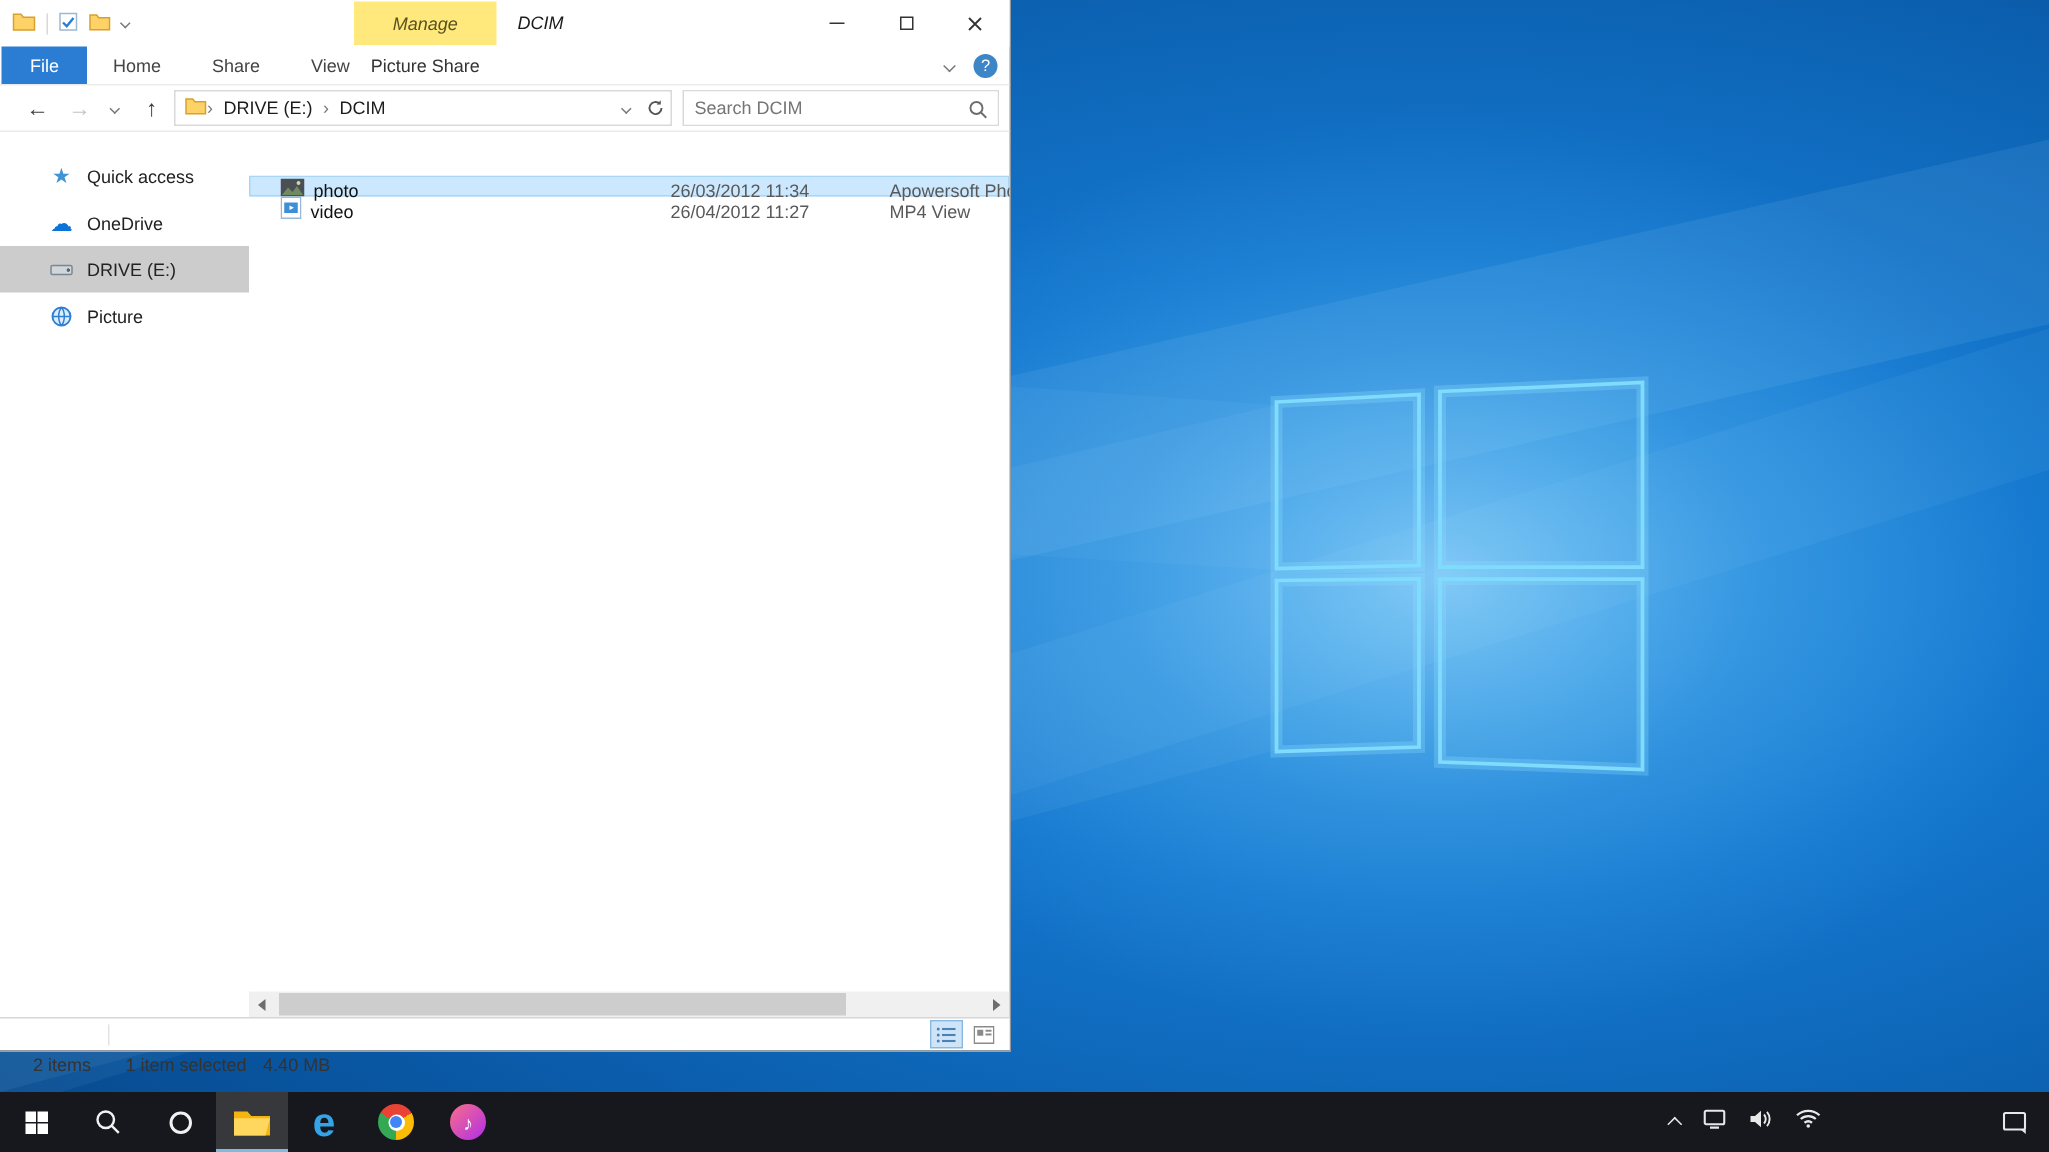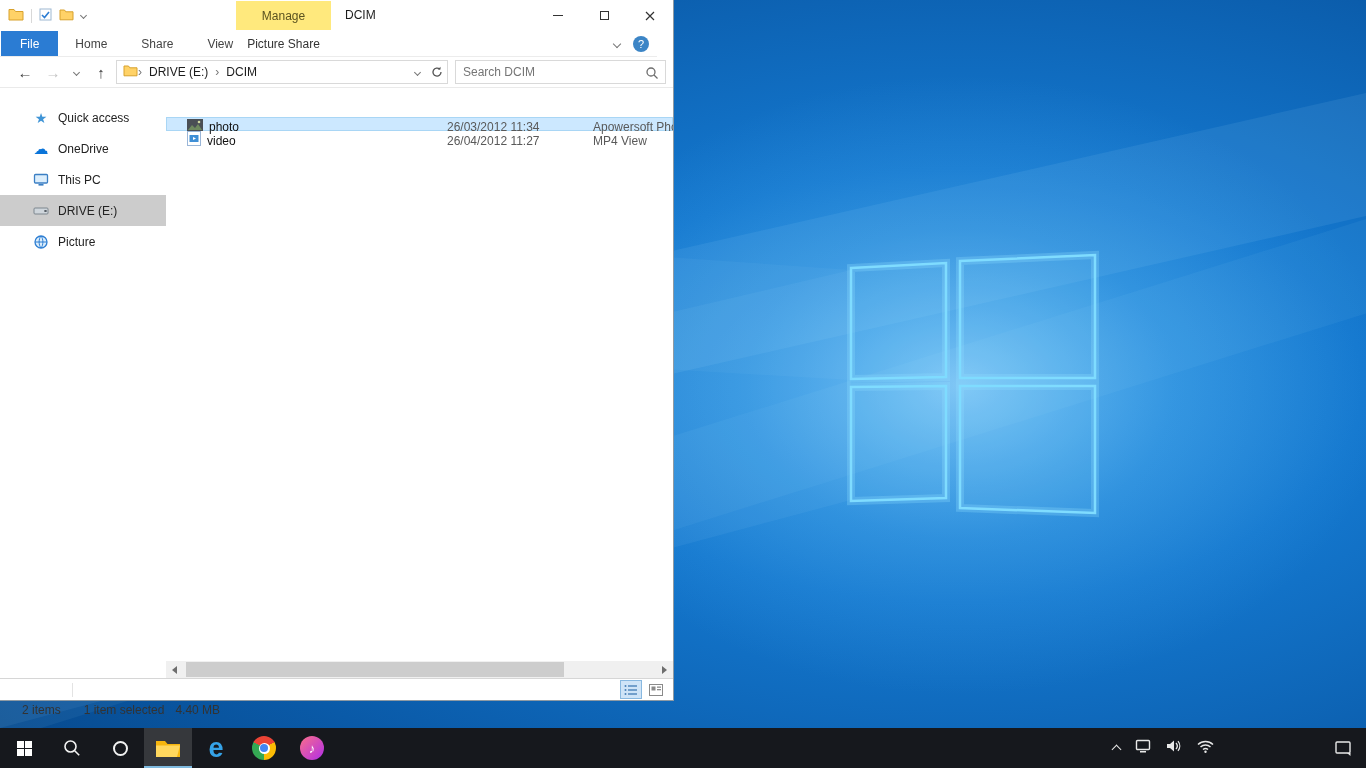--- a/index.html
+++ b/index.html
@@ -3,32 +3,32 @@
 <meta charset="utf-8">
 <style>
   * { margin:0; padding:0; box-sizing:border-box; font-family:"Liberation Sans","DejaVu Sans",sans-serif; }
   html,body { width:1366px; height:768px; overflow:hidden; background:#000; }
   .desktop { position:relative; width:1366px; height:768px; overflow:hidden; }
   .wallpaper { position:absolute; left:0; top:0; width:1366px; height:728px; }
 
   
   .window { position:absolute; left:0; top:0; width:674px; height:701px; background:#fff;
             border-right:1px solid #8f9aa3; border-bottom:1px solid #8f9aa3; font-size:12px; color:#222; }
-  .titlebar { position:relative; height:31px; background:#fff; }
+  .titlebar { position:relative; height:31px; background:#fff;font-style:italic; }
   .qat { position:absolute; left:8px; top:0; height:31px; display:flex; align-items:center; gap:7px; }
   .qat-divider { width:1px; height:14px; background:#d8d8d8; }
   .manage-block { position:absolute; left:236px; top:1px; width:95px; height:29px; background:#ffe97d;
                   display:flex; align-items:center; justify-content:center; color:#5a5220; }
   .win-title { position:absolute; left:345px; top:0; line-height:31px; color:#1c1c1c; }
   .caption-buttons { position:absolute; right:0; top:0; display:flex; height:31px; }
   .cap-btn { width:46px; height:31px; display:flex; align-items:center; justify-content:center; }
   .min-glyph { width:10px; height:1px; background:#333; }
   .max-glyph { width:9px; height:9px; border:1px solid #333; }
 
-  .tabs-row { position:absolute; top:31px; left:0; right:16px; height:26px; border-bottom:1px solid #ececec; display:flex; }
+  .tabs-row { position:absolute; top:31px; left:0; right:0; height:26px; border-bottom:1px solid #ececec; display:flex; }
   .tab-file { background:#2b7cd3; color:#fff; padding:0 19px; display:flex; align-items:center; margin-left:1px; }
   .tab { padding:0 17px; display:flex; align-items:center; color:#444; }
   .tab-picture-tools { position:absolute; left:236px; top:0; width:95px; height:26px;
                        display:flex; align-items:center; justify-content:center; color:#333; }
   .ribbon-right { position:absolute; right:8px; top:0; height:26px; display:flex; align-items:center; gap:13px; }
   .help-circle { width:16px; height:16px; border-radius:50%; background:#3c85c6; color:#fff; font-size:11px;
                  display:flex; align-items:center; justify-content:center; }
   .chev { width:6px; height:6px; border-right:1.4px solid #777; border-bottom:1.4px solid #777; }
   .chev.down { transform:rotate(45deg); }
   .chev.small { width:5px; height:5px; }
@@ -238,29 +238,20 @@
 
     <div class="sidebar">
       <div class="side-item">
         <span class="side-icon star-glyph">★</span>
         <span>Quick access</span>
       </div>
       <div class="side-item">
         <span class="side-icon cloud-glyph">☁</span>
         <span>OneDrive</span>
       </div>
-      <div class="side-item">
-        <span class="side-icon">
-          <svg width="16" height="14" viewBox="0 0 16 14">
-              <rect x="1.5" y="1.5" width="13" height="8.5" rx="1" fill="#dceefc" stroke="#3b7fc4" stroke-width="1.3"></rect>
-              <rect x="5.5" y="11" width="5" height="1.6" fill="#3b7fc4"></rect>
-            </svg>
-        </span>
-        <span>This PC</span>
-      </div>
       <div class="side-item selected">
         <span class="side-icon">
           <svg width="16" height="10" viewBox="0 0 16 10">
               <rect x="1" y="2" width="14" height="6" rx="1" fill="#cfd6dc" stroke="#7c868e"></rect>
               <circle cx="12.5" cy="5" r="1" fill="#5d6warning7"></circle>
               <circle cx="12.5" cy="5" r="1" fill="#5d676f"></circle>
             </svg>
         </span>
         <span>DRIVE (E:)</span>
       </div>

